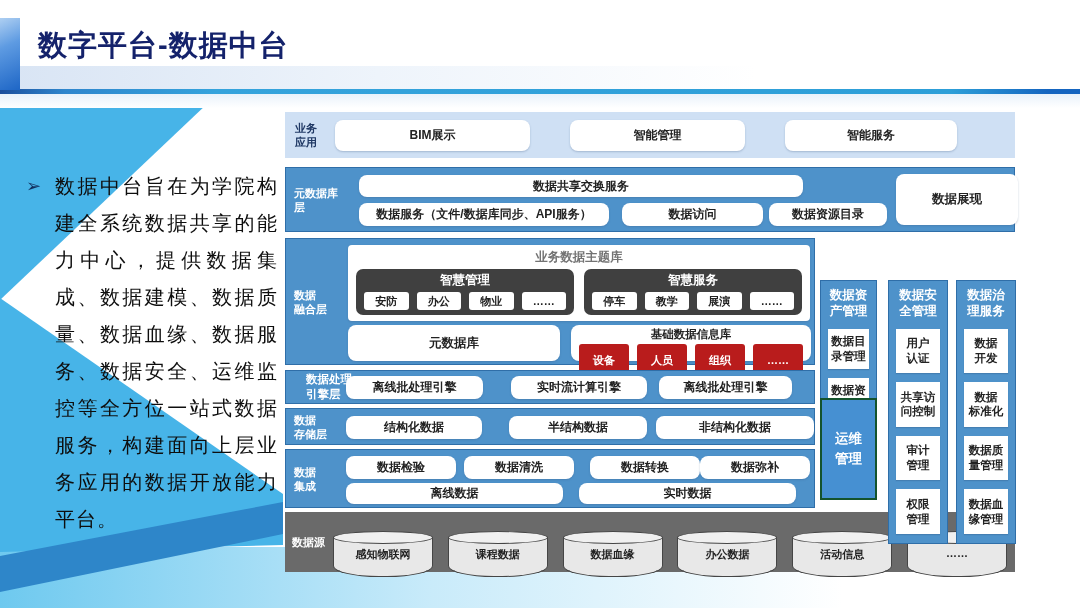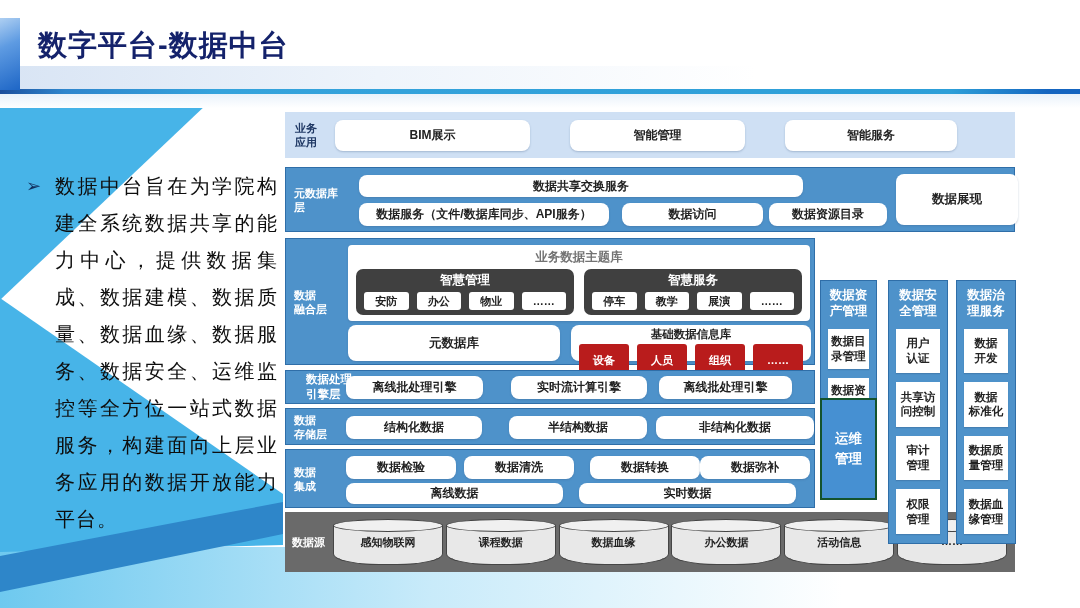--- a/index.html
+++ b/index.html
@@ -68,21 +68,21 @@
     justify-content:center; text-align:center; font-size:11.5px; font-weight:600; color:#222;
     white-space:pre-line; line-height:1.3; box-shadow:0 1px 1px rgba(40,70,110,.25); }
   .col > .col-box:last-child { margin-bottom:9px; }
   .ops-block { position:absolute; z-index:5; background:#4690d2; border:2px solid #14532d;
     display:flex; align-items:center; justify-content:center; color:#fff; font-weight:bold;
     font-size:13.5px; text-align:center; white-space:pre-line; line-height:1.5; }
 
   
   .src-band { position:absolute; z-index:5; background:#6a6a6a; }
   .cyl-row { position:absolute; left:48px; top:7px; width:674px; display:flex; justify-content:space-between; }
-  .cyl { position:relative; width:110px; height:46px; }
+  .cyl { position:relative; width:100px; height:46px;margin-top:12px; }
   .cyl-top { position:absolute; top:0; left:0; right:0; height:13px; background:#f0f0f0;
     border:1.5px solid #454545; border-radius:50%; z-index:2; }
   .cyl-body { position:absolute; top:6px; left:0; right:0; bottom:0; background:#e8e8e8;
     border:1.5px solid #454545; border-top:none; border-radius:0 0 46px 46px / 0 0 11px 11px; }
   .cyl-label { position:absolute; top:16px; width:100%; text-align:center; z-index:3;
     font-size:11px; font-weight:600; color:#222; }
 </style>
 </head>
 <body>
 

